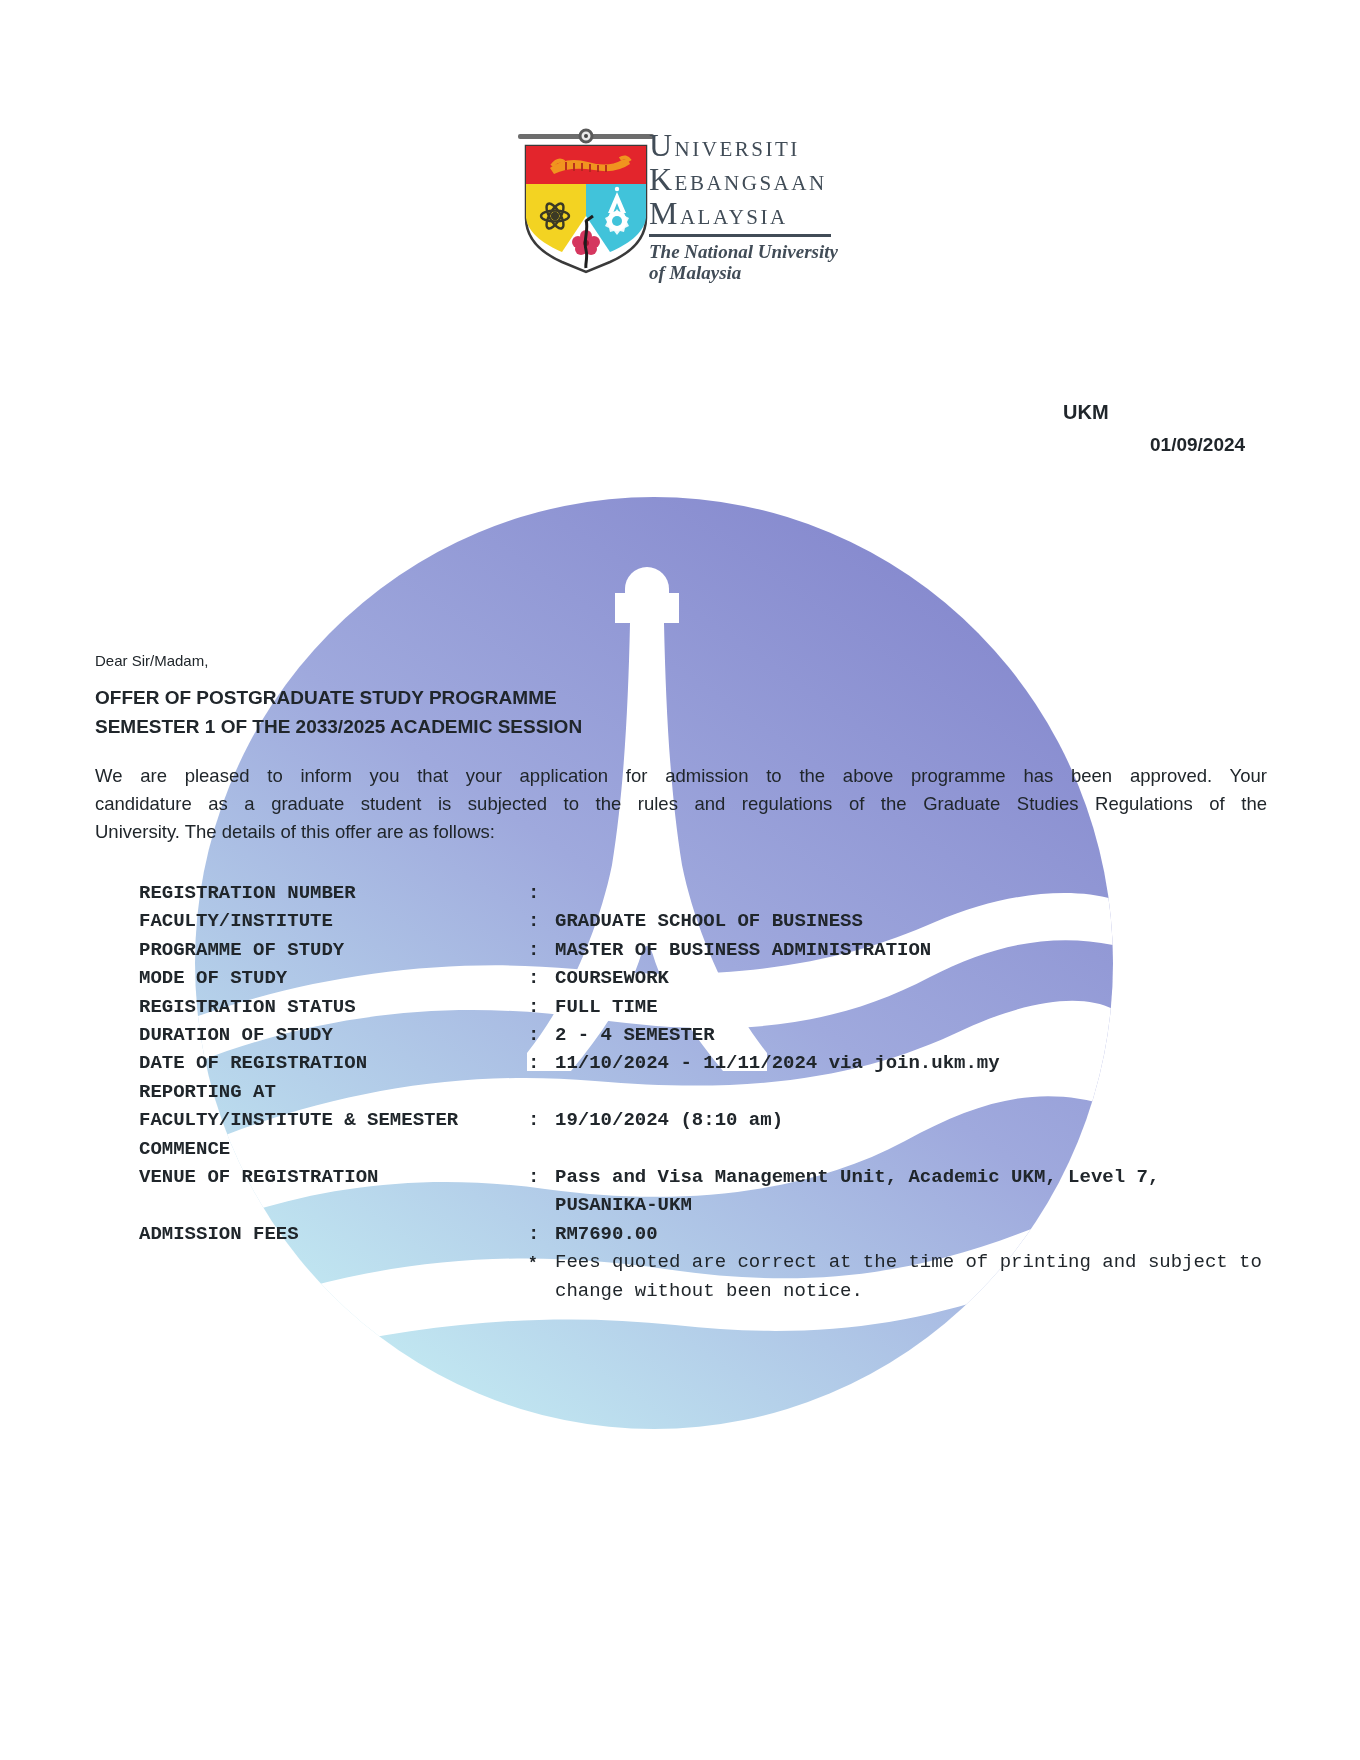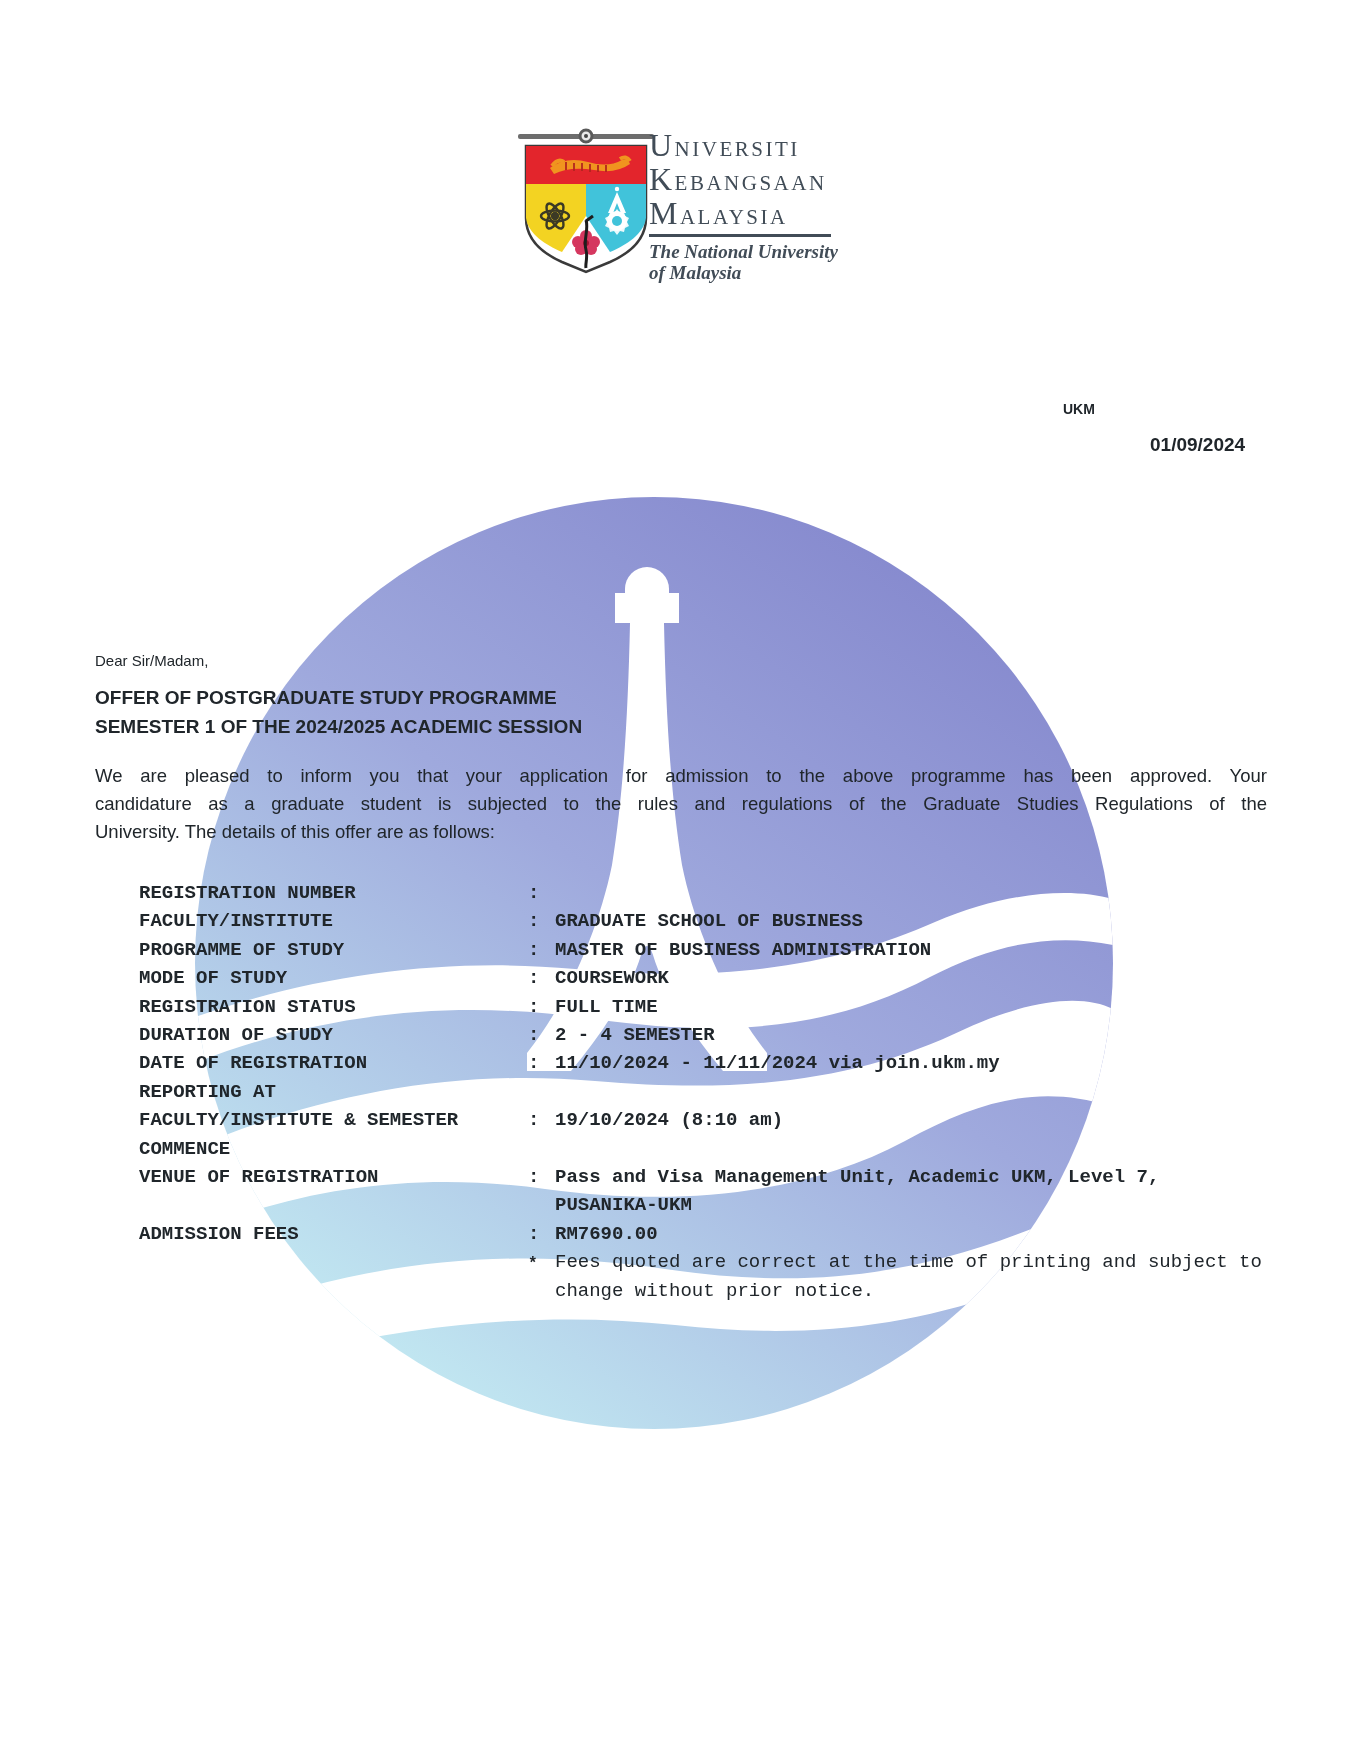--- a/index.html
+++ b/index.html
@@ -10,21 +10,21 @@
   
   .crest{position:absolute;left:516px;top:126px;width:140px;height:152px;}
   .logo-text{position:absolute;left:649px;top:128px;color:var(--logo-text,#414c57);
     font-family:"Liberation Serif","DejaVu Serif",serif;}
   .name-line{height:34px;letter-spacing:2.5px;white-space:nowrap;line-height:34px;}
   .name-line .initial{font-size:32px;}
   .name-line .rest{font-size:21px;}
   .logo-divider{width:182px;height:3px;background:var(--logo-text,#414c57);margin-top:4px;}
   .tagline{margin-top:4px;font-style:italic;font-weight:bold;font-size:19px;line-height:21px;white-space:nowrap;}
   
-  .ref-code{position:absolute;left:1063px;top:401px;font-weight:bold;font-size:14px;white-space:nowrap;}
+  .ref-code{position:absolute;left:1063px;top:401px;font-weight:bold;font-size:20px;white-space:nowrap;}
   .ref-date{position:absolute;left:1150px;top:434px;font-weight:bold;font-size:19px;white-space:nowrap;}
   
   .watermark{position:absolute;left:195px;top:497px;width:918px;height:933px;}
   
   .salutation{position:absolute;left:95px;top:652px;font-size:15px;}
   .subject{position:absolute;left:95px;top:684px;font-weight:bold;font-size:19px;line-height:28.5px;white-space:nowrap;}
   .body-par{position:absolute;left:95px;top:762px;width:1172px;font-size:18.5px;line-height:28.2px;}
   .jline{text-align:justify;text-align-last:justify;}
   .jline.last{text-align:justify;text-align-last:left;}
   
@@ -134,21 +134,21 @@
         <div>of Malaysia</div>
       </div>
   </div>
 
   <div class="ref-code">UKM</div>
   <div class="ref-date">01/09/2024</div>
 
   <div class="salutation">Dear Sir/Madam,</div>
   <div class="subject">
       <div>OFFER OF POSTGRADUATE STUDY PROGRAMME</div>
-      <div>SEMESTER 1 OF THE 2024/2025 ACADEMIC SESSION</div>
+      <div>SEMESTER 1 OF THE 2033/2025 ACADEMIC SESSION</div>
     </div>
   <div class="body-par">
       <div class="jline">We are pleased to inform you that your application for admission to the above programme has been approved. Your</div>
       <div class="jline">candidature as a graduate student is subjected to the rules and regulations of the Graduate Studies Regulations of the</div>
       <div class="jline last">University. The details of this offer are as follows:</div>
     </div>
 
   <div class="details">
       <div class="detail-row">
         <div class="d-label">
@@ -241,18 +241,18 @@
         <div class="d-sep">:</div>
         <div class="d-value">
           <div>RM7690.00</div>
         </div>
       </div>
       <div class="detail-row">
         <div class="d-label"></div>
         <div class="d-sep star">*</div>
         <div class="d-value reg">
           <div>Fees quoted are correct at the time of printing and subject to</div>
-          <div>change without prior notice.</div>
+          <div>change without been notice.</div>
         </div>
       </div>
     </div>
 
 </div>
 
 </body></html>

